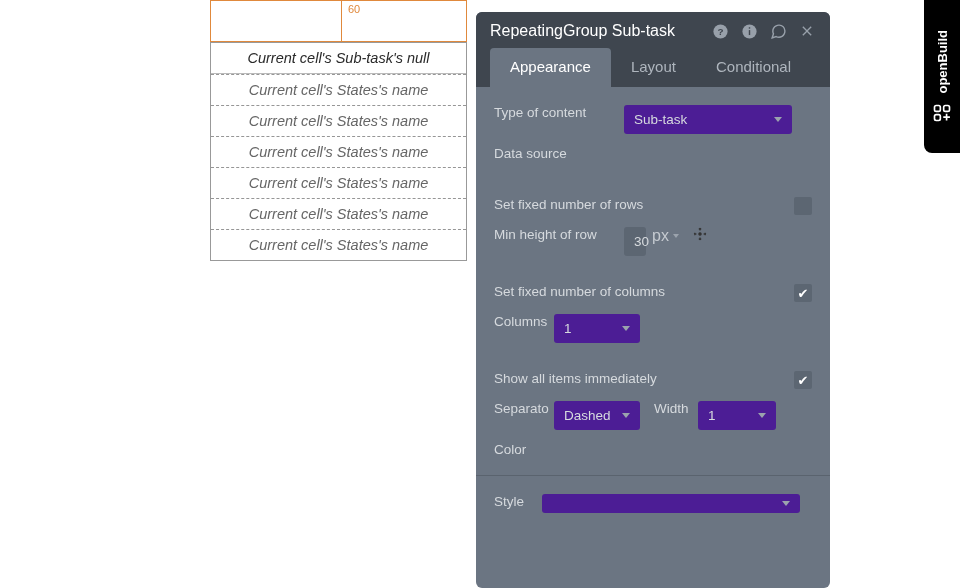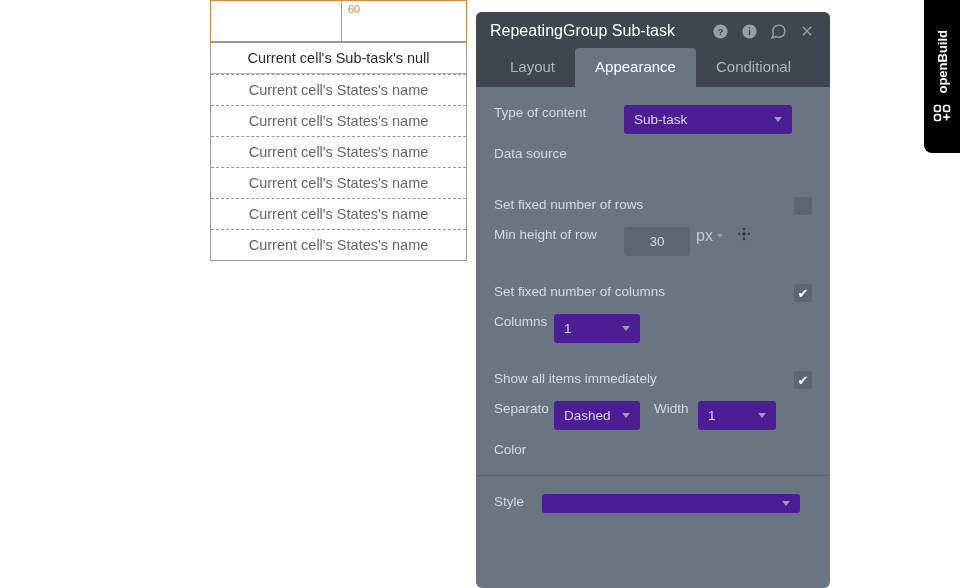--- a/index.html
+++ b/index.html
@@ -38,20 +38,21 @@
     position: absolute;
     left: 137px;
     top: 2px;
     font-size: 11px;
     color: #e0893c;
   }
   .rg-box {
     border: 1px solid #999;
     width: 257px;
     background: #fff;
+    font-style: italic;
   }
   .rg-row {
     padding: 7px 14px;
     text-align: center;
     font-size: 14.5px;
     color: #666;
   }
   .rg-row:first-child {
     color: #2a2a2a;
     border-bottom: 1px solid #bbb;
@@ -154,21 +155,21 @@
     border-radius: 3px;
     padding: 7px 10px;
     min-width: 168px;
     color: #5ea8e8;
     cursor: pointer;
   }
   .num-input {
     background: #5c6672;
     border-radius: 3px;
     padding: 7px 10px;
-    width: 66px;
+    width: 22px;
     text-align: center;
   }
   .unit {
     margin-left: 6px;
     font-size: 16px;
     color: #c5cad0;
     display: flex;
     align-items: center;
   }
   .move-handle {
@@ -287,22 +288,22 @@
             </svg>
         </div>
         <div class="panel-icon">
           <svg viewBox="0 0 24 24" width="16" height="16" fill="currentColor">
               <path d="M19 6.41L17.59 5 12 10.59 6.41 5 5 6.41 10.59 12 5 17.59 6.41 19 12 13.41 17.59 19 19 17.59 13.41 12z"></path>
             </svg>
         </div>
       </div>
     </div>
     <div class="tabs">
+      <div class="tab active">Appearance</div>
       <div class="tab">Layout</div>
-      <div class="tab active">Appearance</div>
       <div class="tab">Conditional</div>
     </div>
   </div>
 
   <div class="panel-body">
     <div class="prop-row">
       <div class="prop-label">Type of content</div>
       <div class="dropdown">
         <span>Sub-task</span>
         <span class="chevron"></span>

